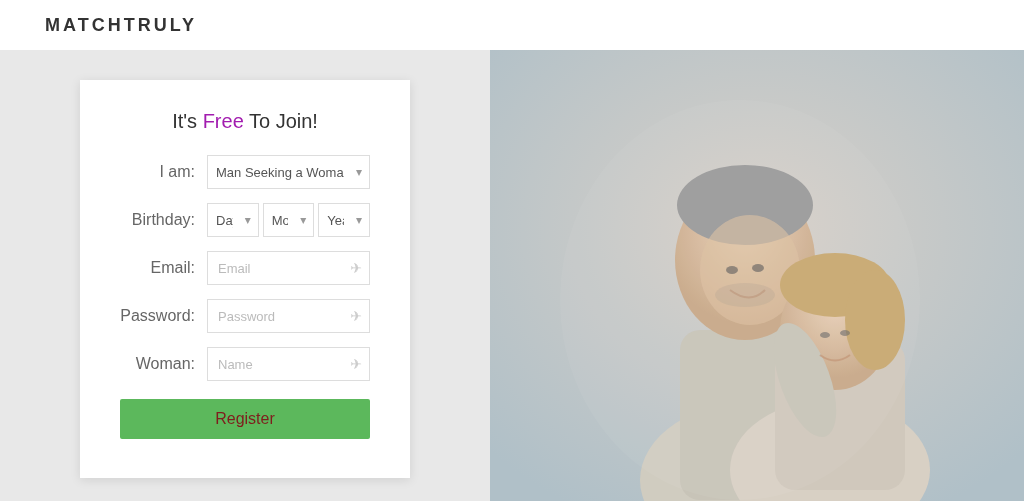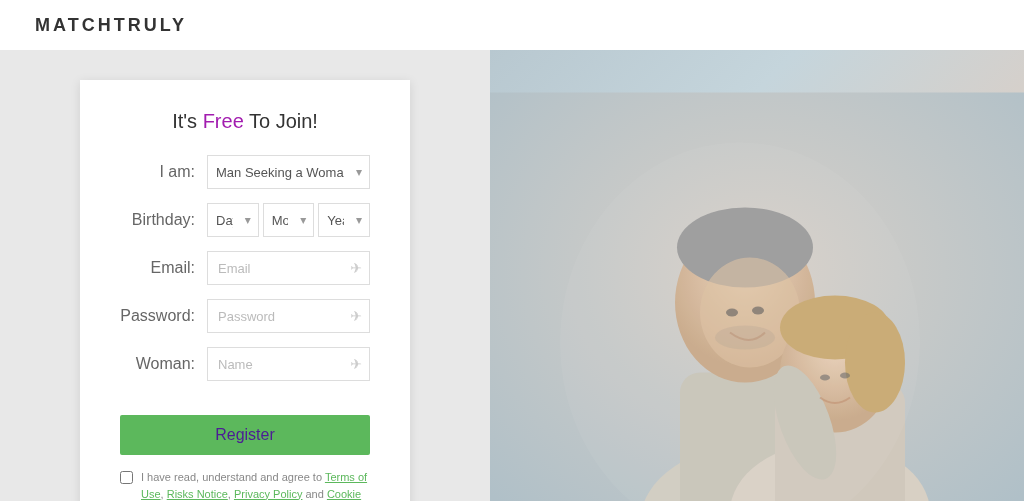--- a/index.html
+++ b/index.html
@@ -13,21 +13,21 @@
       flex-direction: column;
     }
 
     
     .header {
       background: #fff;
       height: 50px;
       display: flex;
       align-items: center;
       justify-content: space-between;
-      padding: 0 35px;
+      padding: 0 45px;
       flex-shrink: 0;
       z-index: 10;
     }
     .logo {
       font-size: 18px;
       font-weight: bold;
       letter-spacing: 3px;
       color: #333;
       text-transform: uppercase;
     }
@@ -160,24 +160,24 @@
       color: #ccc;
       font-size: 14px;
     }
 
     
     .register-btn {
       width: 100%;
       height: 40px;
       background: #5cb85c;
       border: none;
-      color: #4c1d95;
+      color: #7f1d1d;
       font-size: 16px;
       cursor: pointer;
-      margin-top: 20px;
+      margin-top: 4px;
       margin-bottom: 14px;
       border-radius: 2px;
     }
 
     
     .terms-row {
       display: flex;
       align-items: flex-start;
       gap: 8px;
     }
@@ -307,27 +307,20 @@
         <div class="input-wrap">
           <input type="text" placeholder="Name" style="">
           <span class="input-icon">✈</span>
         </div>
       </div>
 
       
       <button class="register-btn">Register</button>
 
       
-      <div class="terms-row">
-        <input type="checkbox" style="">
-        <div class="terms-text">
-          I have read, understand and agree to <a href="#">Terms of Use</a>,
-          <a href="#">Risks Notice</a>, <a href="#">Privacy Policy</a> and <a href="#">Cookie Policy</a>
-        </div>
-      </div>
 
     </div>
   </div>
 
   <div class="right-panel">
 
     <div class="hero-text">
       <div>Let your love story begin</div>
       <div>on MatchTruly Eastern European</div>
       <div>dating site</div>

